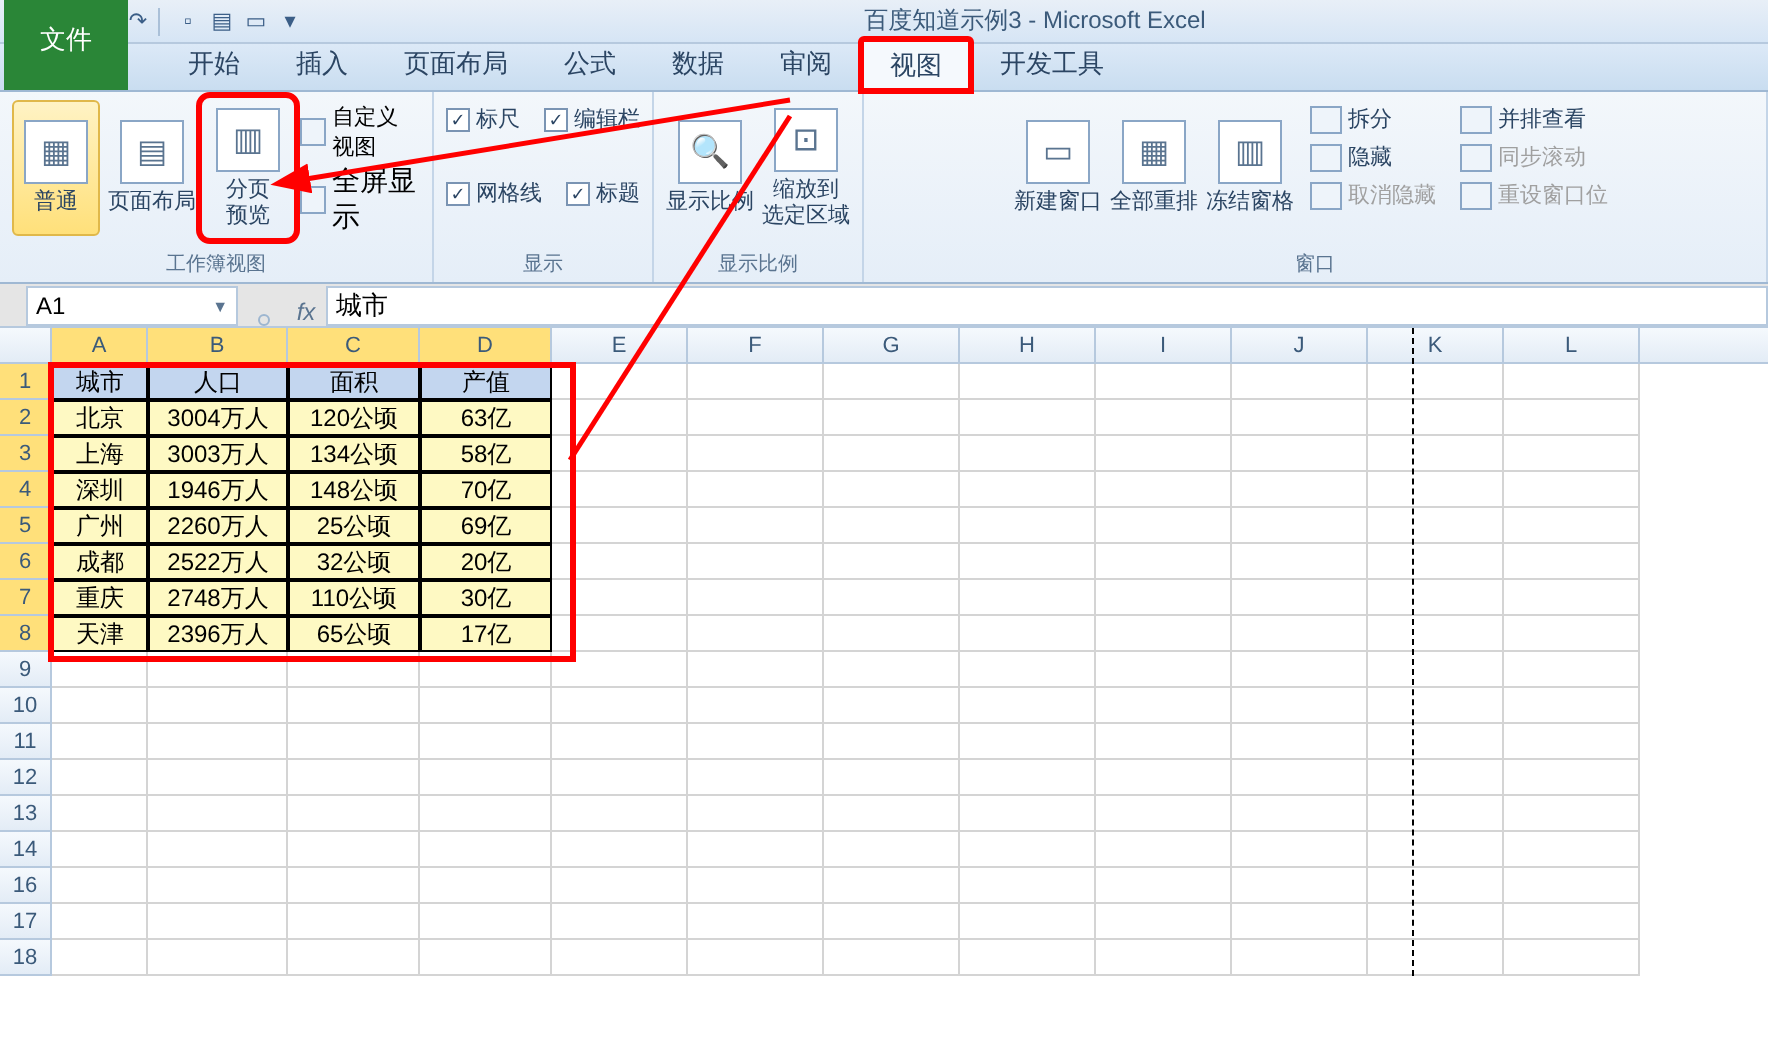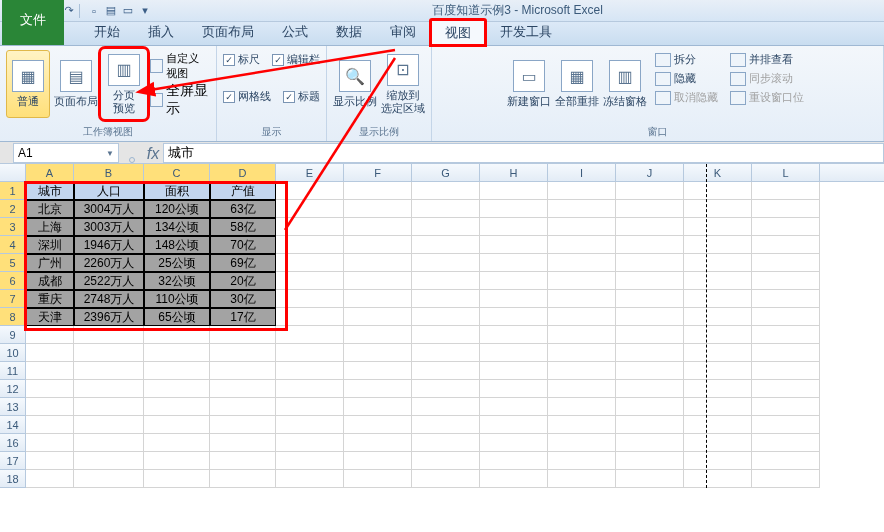--- a/index.html
+++ b/index.html
@@ -34,37 +34,37 @@
   .small-btn { display:flex; align-items:center; gap:3px; font-size:11px; color:#2b4563; padding:2px 4px; cursor:pointer; }
   .small-ic { width:16px; height:14px; border:1px solid #8aa6c6; background:#eef4fa; }
 
   
   .red-box { outline: 3px solid #ff0000; outline-offset: 1px; }
 
   
   .fbar { height: 22px; background: #e5e5e5; border-bottom:1px solid #b6c9de; display:flex; align-items:flex-end;padding-left:11px; }
   .namebox { width: 106px; height:20px; background:#fff; border:1px solid #b6c9de; margin:0 2px; display:flex; align-items:center; padding:0 4px; font-size:12px; }
   .namebox .dd { margin-left:auto; font-size:8px; color:#5a7490; }
-  .fx-btn { width:20px; text-align:center; color:#5a7490; font-style:italic; font-size:16px; }
+  .fx-btn { width:20px; text-align:center; color:#5a7490; font-style:italic; font-size:12px; }
   .formula-input { flex:1; background:#fff; border:1px solid #b6c9de; height:20px; padding:0 4px; font-size:13px; }
   .fbar-divider { width:22px; display:flex; align-items:center; justify-content:center; gap:2px;}
   .fbar-divider span{width:6px;height:6px;border:1px solid #9db6d0;border-radius:50%;}
 
   
   .grid-area { position: relative; }
   .col-headers { display:flex; height:18px; background:linear-gradient(#f5f9fd,#e3ecf6); border-bottom:1px solid #b6c9de; }
   .corner { width:26px; border-right:1px solid #b6c9de; background:linear-gradient(#f5f9fd,#e3ecf6);}
   .ch { border-right:1px solid #b6c9de; text-align:center; font-size:11px; color:#3b5a7a; display:flex; align-items:center; justify-content:center; }
   .ch.sel { background: #ffe07a; }
   .rows { display:flex; flex-direction:column; }
   .row { display:flex; height:18px; }
   .rh { width:26px; border-right:1px solid #b6c9de; border-bottom:1px solid #b6c9de; background:linear-gradient(#f5f9fd,#e3ecf6); text-align:center; font-size:11px; color:#3b5a7a; display:flex;align-items:center;justify-content:center;}
   .rh.sel { background:#ffe07a; }
   .cell { border-right:1px solid #d4d4d4; border-bottom:1px solid #d4d4d4; font-size:12px; padding:0 2px; display:flex; align-items:center; overflow:hidden; white-space:nowrap; }
-  .cell.selrange { background:#a3a3a3; }
+  .cell.selrange { background:#fef9c3; }
   .cell.bordered { border:1px solid #000; }
   .cell.header-row { background:#c3d6ef; font-weight:normal; justify-content:center; }
   .cell.datacell { justify-content:center; }
   
   
   .page-break { position:absolute; top:0; bottom:0; left:0; border-left:1px dashed #000; }
 
   
   .anno { position:absolute; border:3px solid #ff0000; pointer-events:none; }
   svg.arrow { position:absolute; pointer-events:none; }

